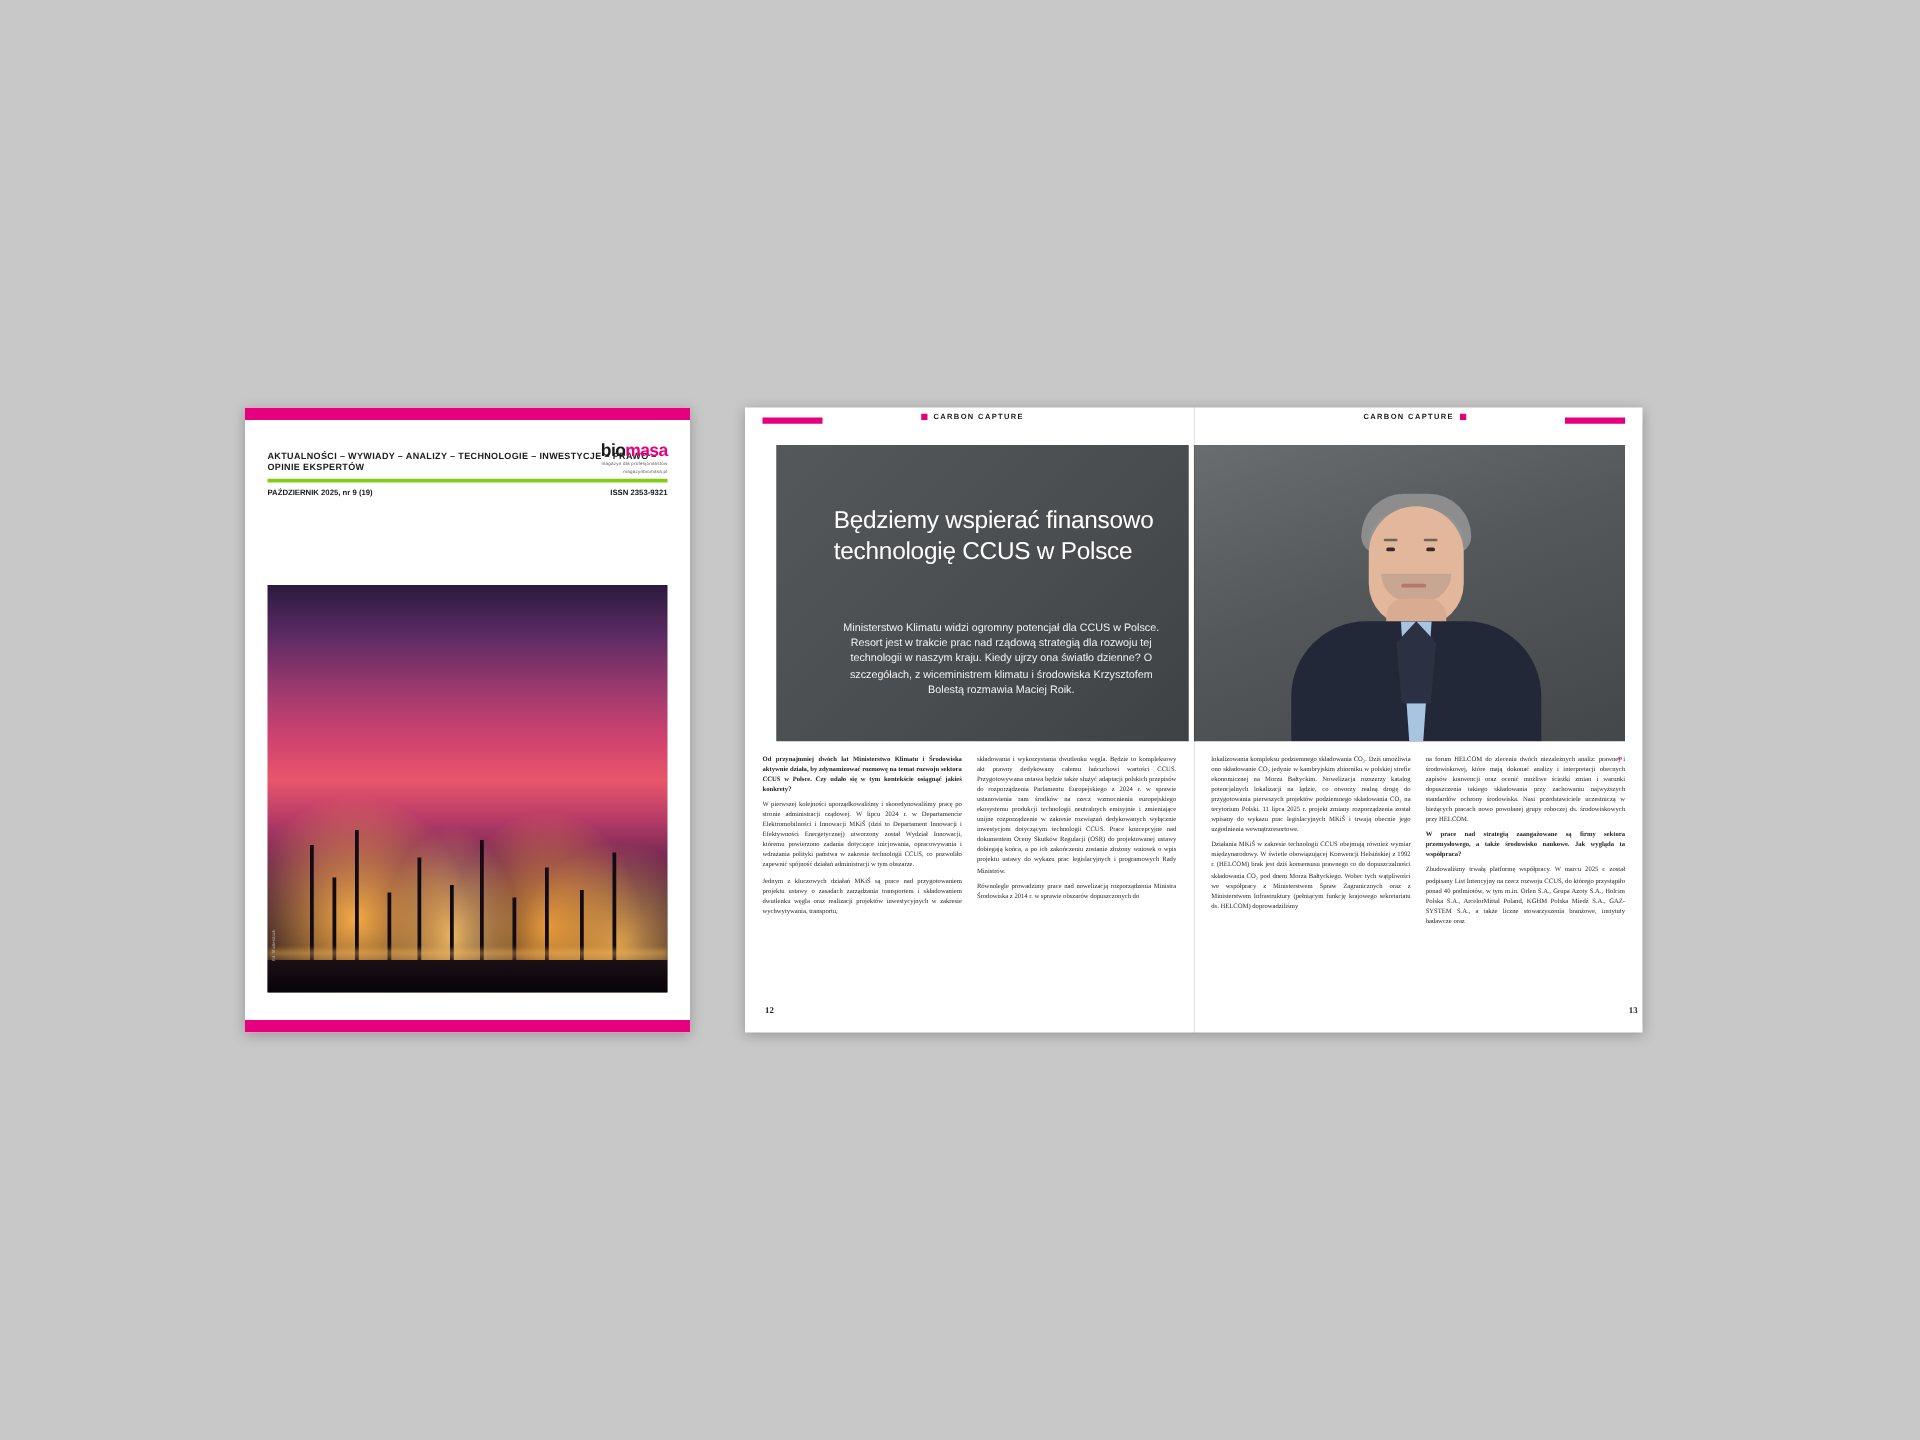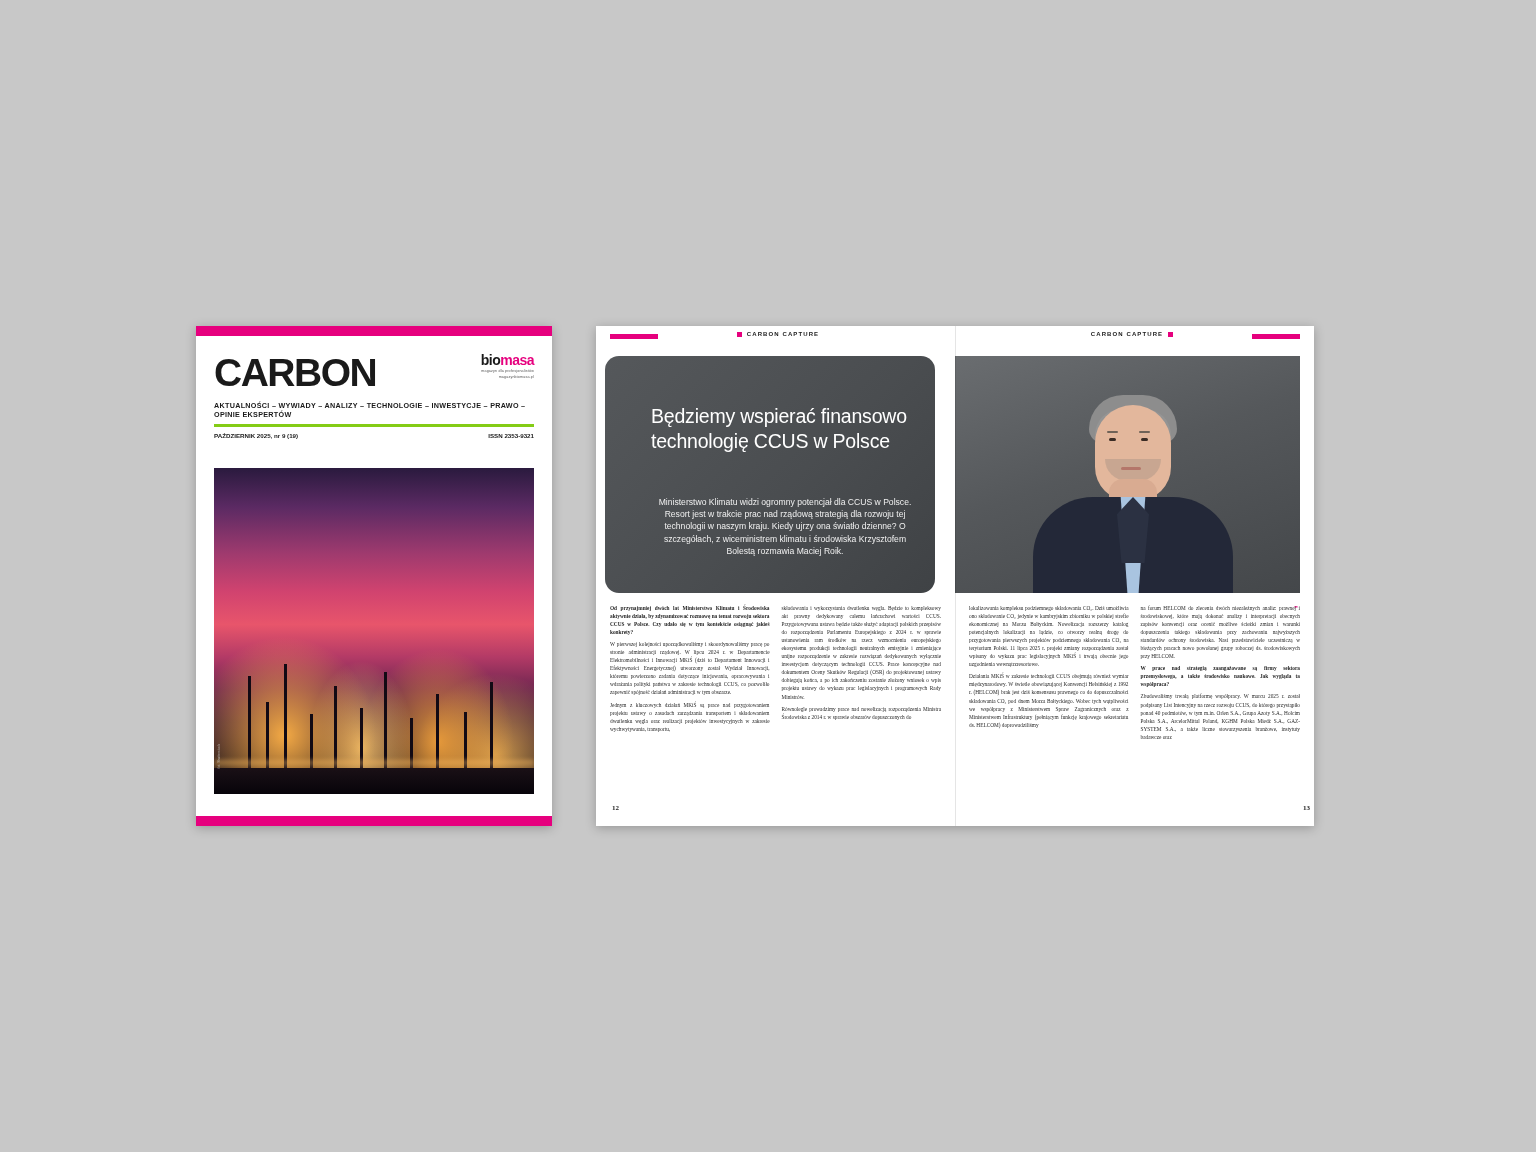--- a/index.html
+++ b/index.html
@@ -67,23 +67,22 @@
 
   .runhead{position:relative;height:22px;}
   .runhead .barpink{position:absolute;top:8px;width:48px;height:5px;background:#e6007e;}
   .runhead .center{
     position:absolute;top:5px;left:0;right:0;text-align:center;
     font-size:6px;font-weight:bold;letter-spacing:1.1px;color:#1a1a1a;
   }
   .runhead .sq{display:inline-block;width:5px;height:5px;background:#e6007e;vertical-align:middle;margin:0 5px;}
 
   .hero-left{
-    position:absolute;left:9px;top:30px;width:330px;height:237px;
+    position:absolute;left:25px;top:30px;width:330px;height:237px;
     background:linear-gradient(135deg,#55585b 0%,#4a4d50 55%,#3f4245 100%);
-    border-radius:14px;
   }
   .hero-right{
     position:absolute;left:0;top:30px;width:345px;height:237px;
     background:linear-gradient(160deg,#6a6d70 0%,#55585b 45%,#44474a 100%);
     overflow:hidden;
   }
   .hero-title{
     position:absolute;left:46px;top:48px;width:270px;
     color:#ffffff;font-size:19.5px;line-height:1.28;font-weight:400;letter-spacing:-0.2px;
   }
@@ -120,21 +119,20 @@
 <body>
 
 <div class="cover">
   <div class="cover-topbar"></div>
   <div class="cover-inner">
     <div class="cover-logo">
       <div class="cover-logo-main"><span>bio</span><span class="dot">masa</span></div>
       <div class="cover-logo-sub">magazyn dla profesjonalistów</div>
       <div class="cover-logo-sub">magazynbiomasa.pl</div>
     </div>
-    <div class="cover-title1">CARBON</div>
     <div class="cover-sub">AKTUALNOŚCI – WYWIADY – ANALIZY – TECHNOLOGIE – INWESTYCJE – PRAWO – OPINIE EKSPERTÓW</div>
     <div class="cover-meta">
       <span>PAŹDZIERNIK 2025, nr 9 (19)</span>
       <span>ISSN 2353-9321</span>
     </div>
   </div>
   <div class="cover-photo">
     <div class="skyline">
       <div class="stack" style="left:34px;height:96px;"></div>
       <div class="stack" style="left:52px;height:70px;"></div>

